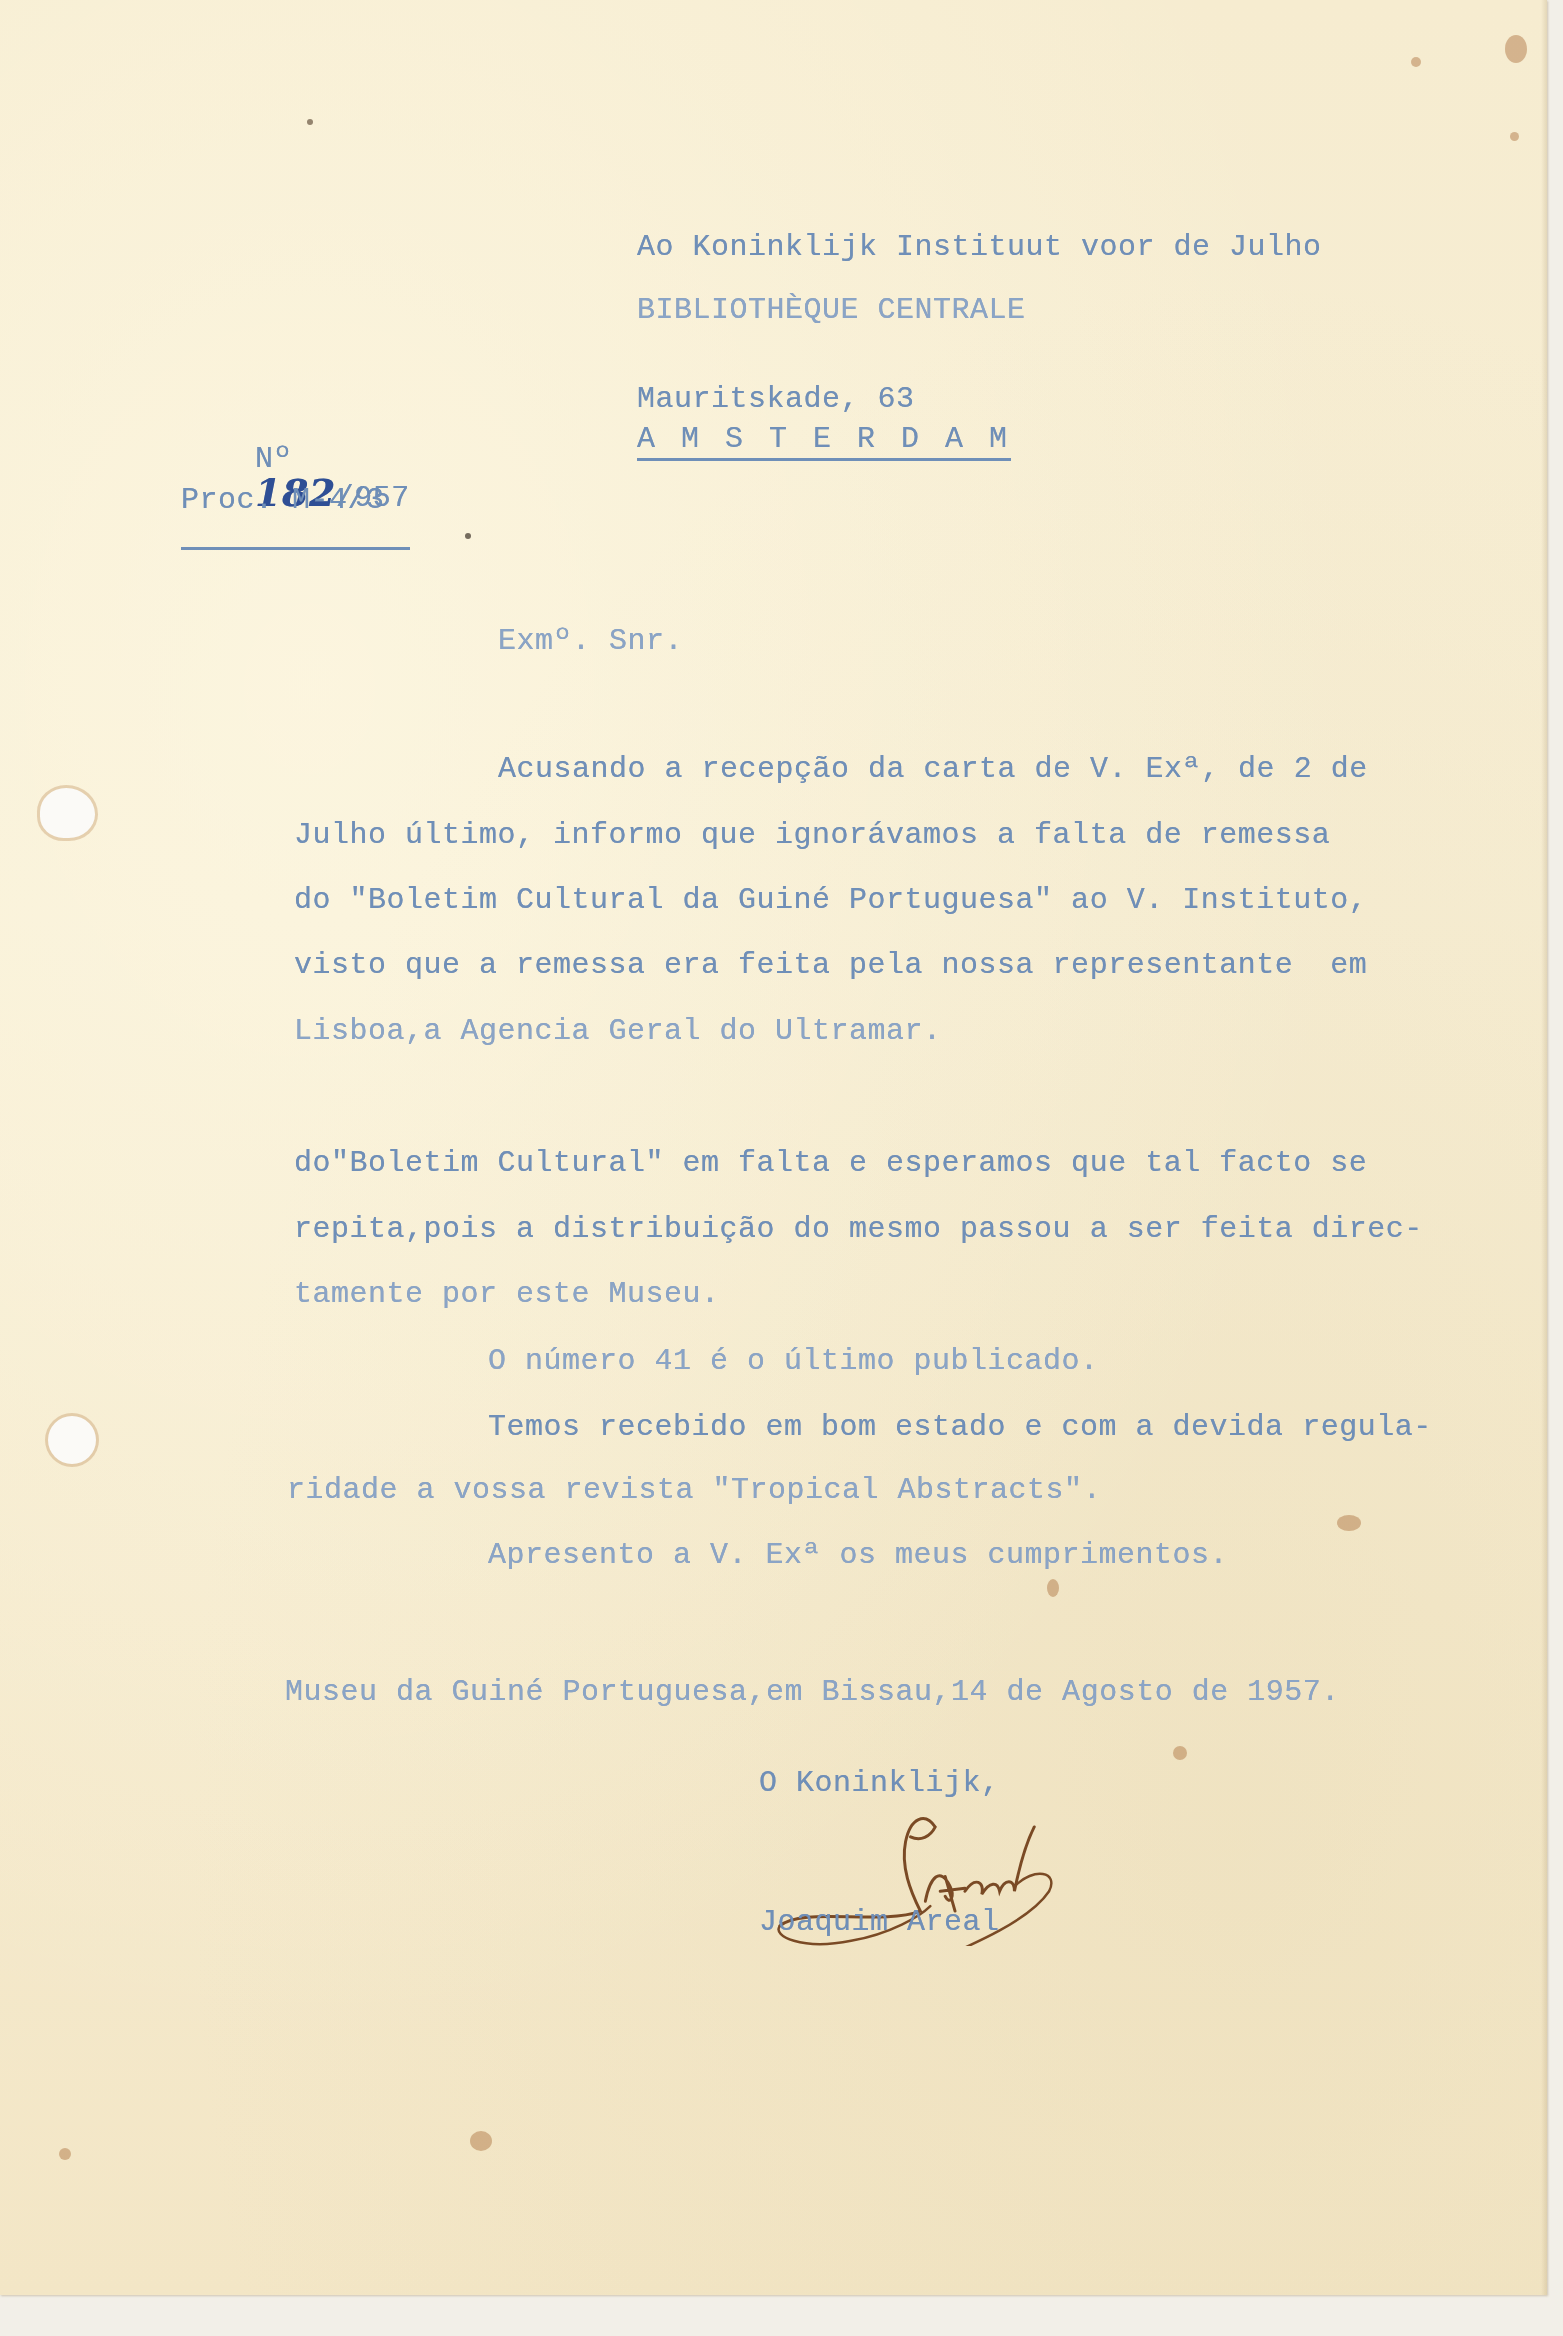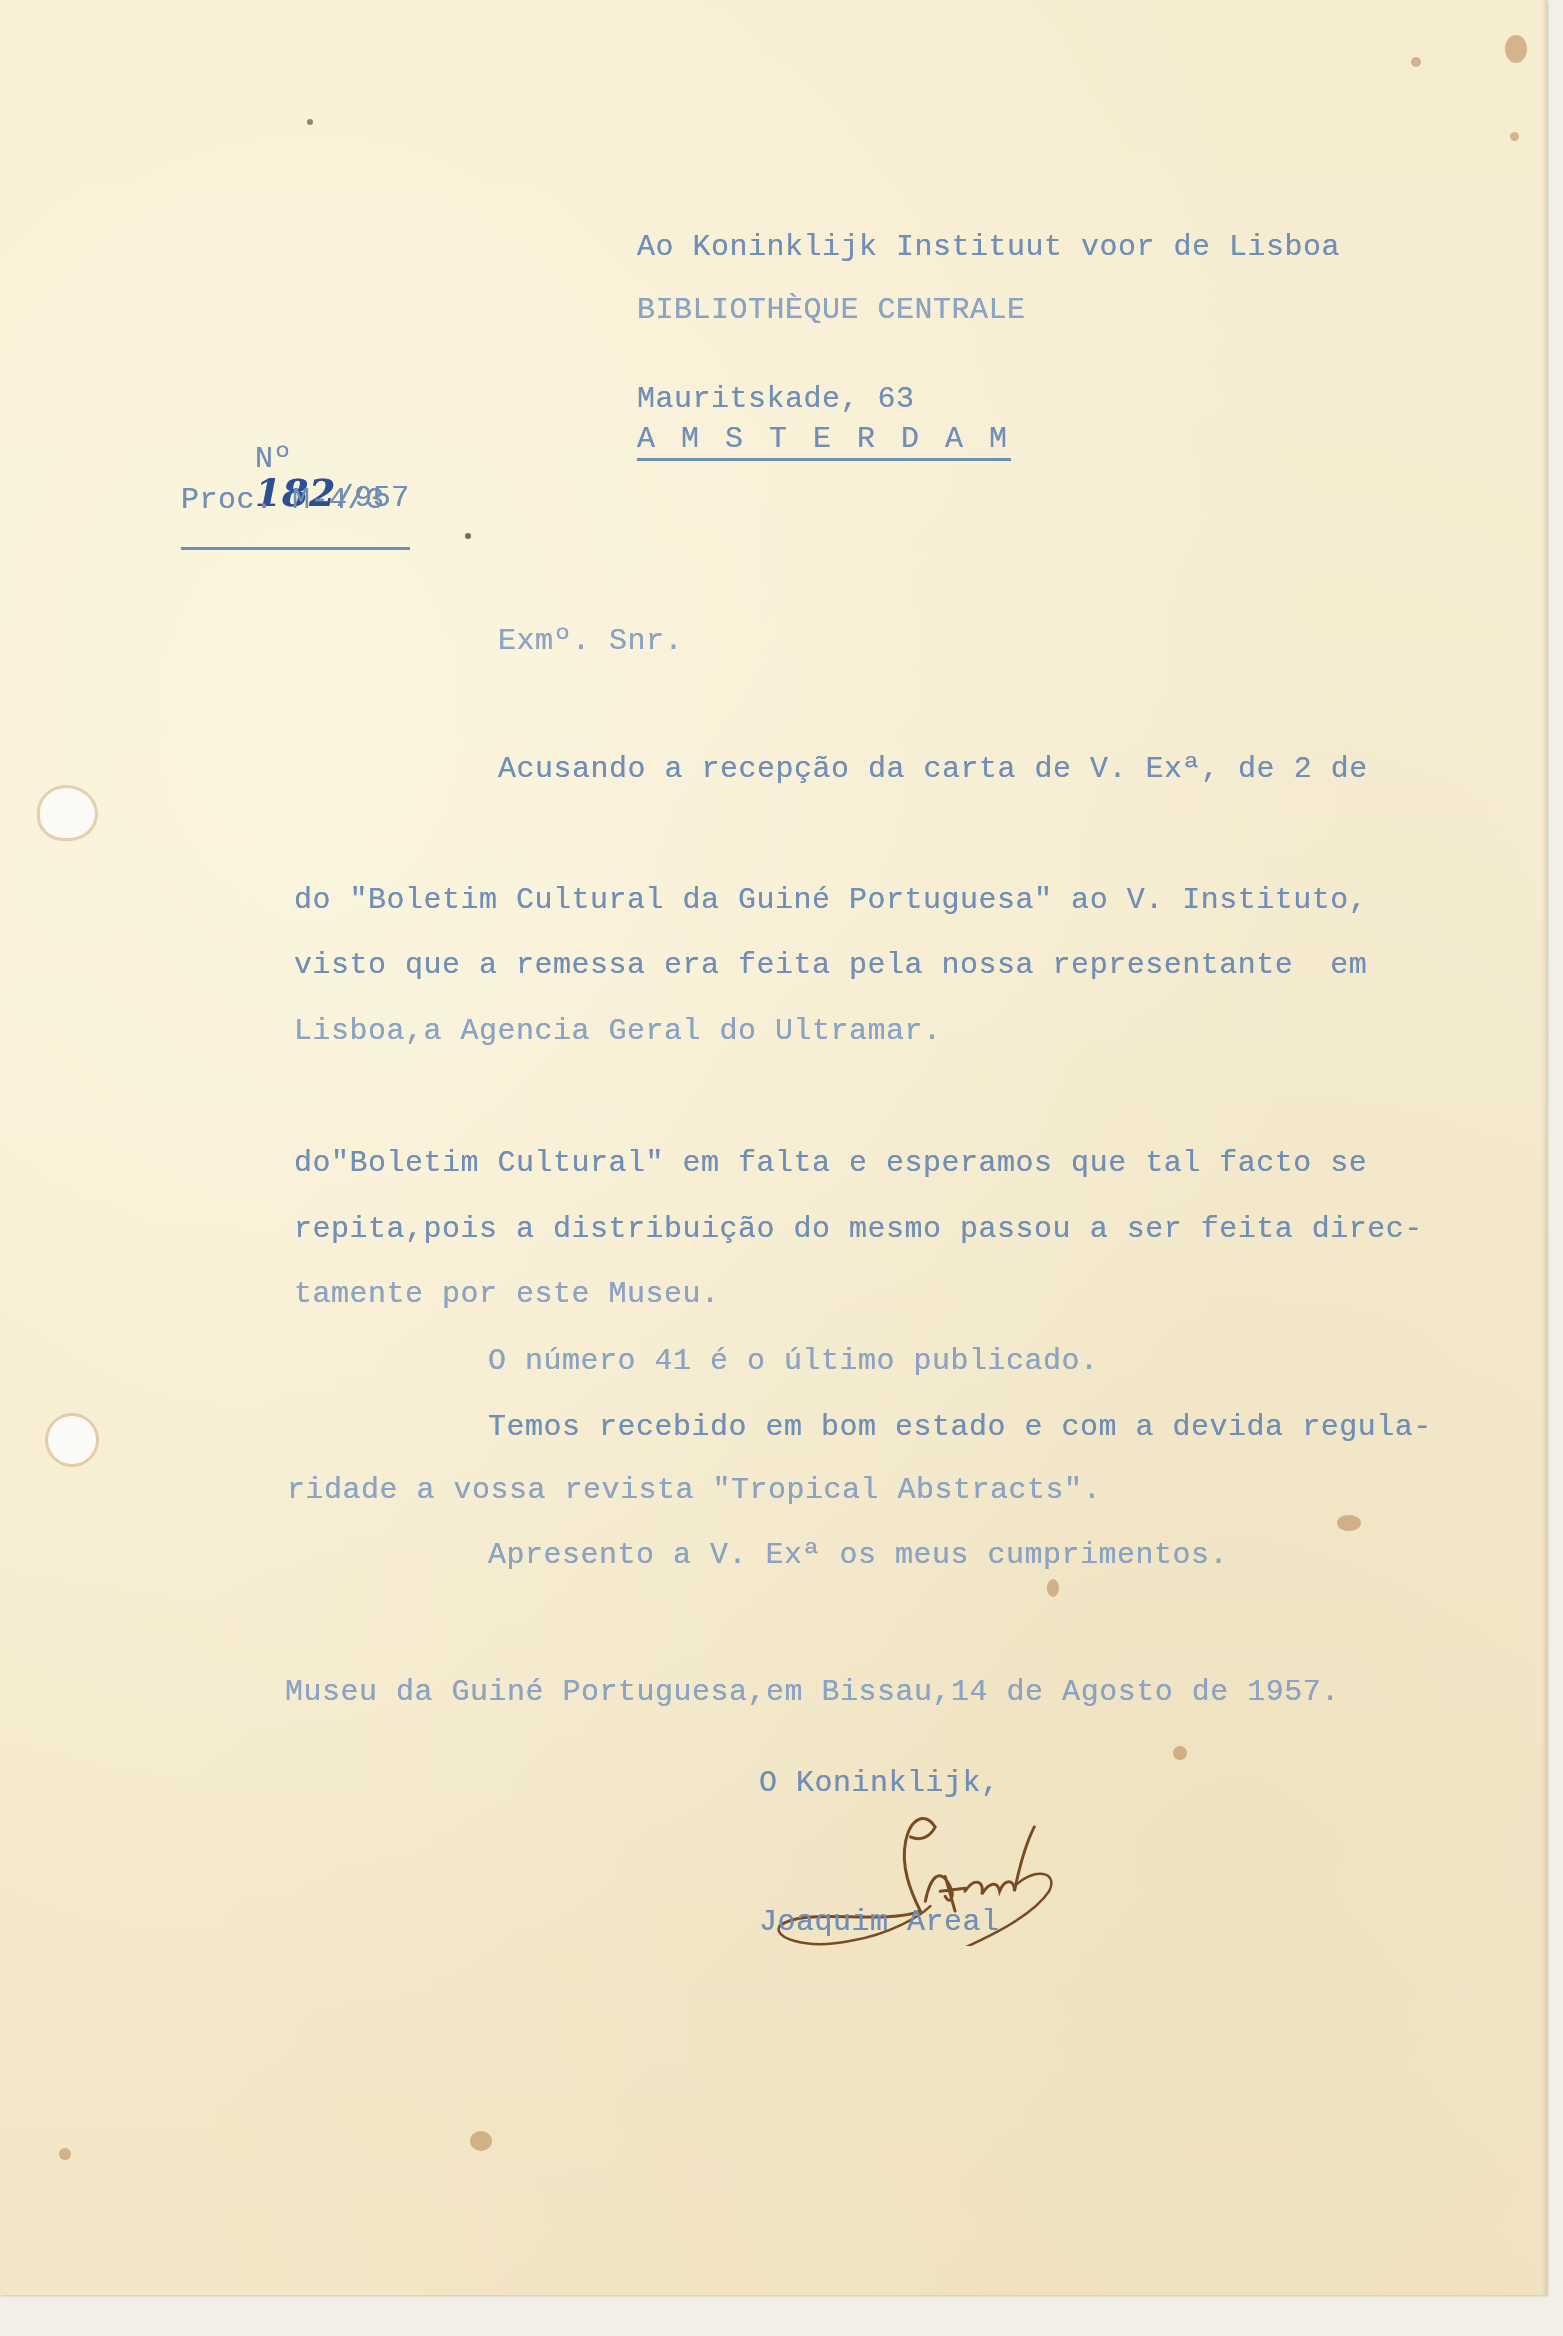--- a/index.html
+++ b/index.html
@@ -95,34 +95,35 @@
   <div class="spot" style="left:1411px;top:57px;width:10px;height:10px;"></div>
   <div class="spot" style="left:1510px;top:132px;width:9px;height:9px;"></div>
   <div class="spot" style="left:307px;top:119px;width:6px;height:6px;background:rgba(80,60,40,0.6);"></div>
   <div class="spot" style="left:465px;top:533px;width:6px;height:6px;background:rgba(60,50,40,0.7);"></div>
   <div class="spot" style="left:1337px;top:1515px;width:24px;height:16px;"></div>
   <div class="spot" style="left:1173px;top:1746px;width:14px;height:14px;"></div>
   <div class="spot" style="left:470px;top:2131px;width:22px;height:20px;"></div>
   <div class="spot" style="left:59px;top:2148px;width:12px;height:12px;"></div>
   <div class="spot" style="left:1047px;top:1579px;width:12px;height:18px;"></div>
 
-  <div class="typed" style="left:637px;top:232px;">Ao Koninklijk Instituut voor de Lisboa</div>
+  <div class="typed" style="left:637px;top:232px;">Ao Koninklijk Instituut voor de Julho</div>
   <div class="typed faint" style="left:637px;top:295px;">BIBLIOTHÈQUE CENTRALE</div>
   <div class="typed" style="left:637px;top:360px;margin-top:24px;">Mauritskade, 63</div>
   <div class="typed underline" style="left:637px;top:424px;letter-spacing:4px;">A M S T E R D A M</div>
 
   <div class="typed underline" style="left:181px;top:414px;">
     <span>Nº</span>
     <span class="handwritten" style="font-size:38px;">182</span><span>/957</span>
   </div>
   <div class="typed" style="left:181px;top:485px;">Proc. M-4/3</div>
 
   <div class="typed faint" style="left:498px;top:626px;">Exmº. Snr.</div>
 
   <div class="typed" style="left:498px;top:754px;">Acusando a recepção da carta de V. Exª, de 2 de</div>
+  <div class="typed" style="left:294px;top:820px;">Julho último, informo que ignorávamos a falta de remessa</div>
   <div class="typed" style="left:294px;top:885px;">do "Boletim Cultural da Guiné Portuguesa" ao V. Instituto,</div>
   <div class="typed faint" style="left:294px;top:1016px;">Lisboa,a Agencia Geral do Ultramar.</div>
   <div class="typed" style="left:294px;top:950px;">visto que a remessa era feita pela nossa representante  em</div>
 
   <div class="typed" style="left:294px;top:1148px;">do"Boletim Cultural" em falta e esperamos que tal facto se</div>
   <div class="typed" style="left:294px;top:1214px;">repita,pois a distribuição do mesmo passou a ser feita direc-</div>
   <div class="typed faint" style="left:294px;top:1279px;">tamente por este Museu.</div>
 
   <div class="typed faint" style="left:488px;top:1346px;">O número 41 é o último publicado.</div>
   <div class="typed" style="left:488px;top:1412px;">Temos recebido em bom estado e com a devida regula-</div>

